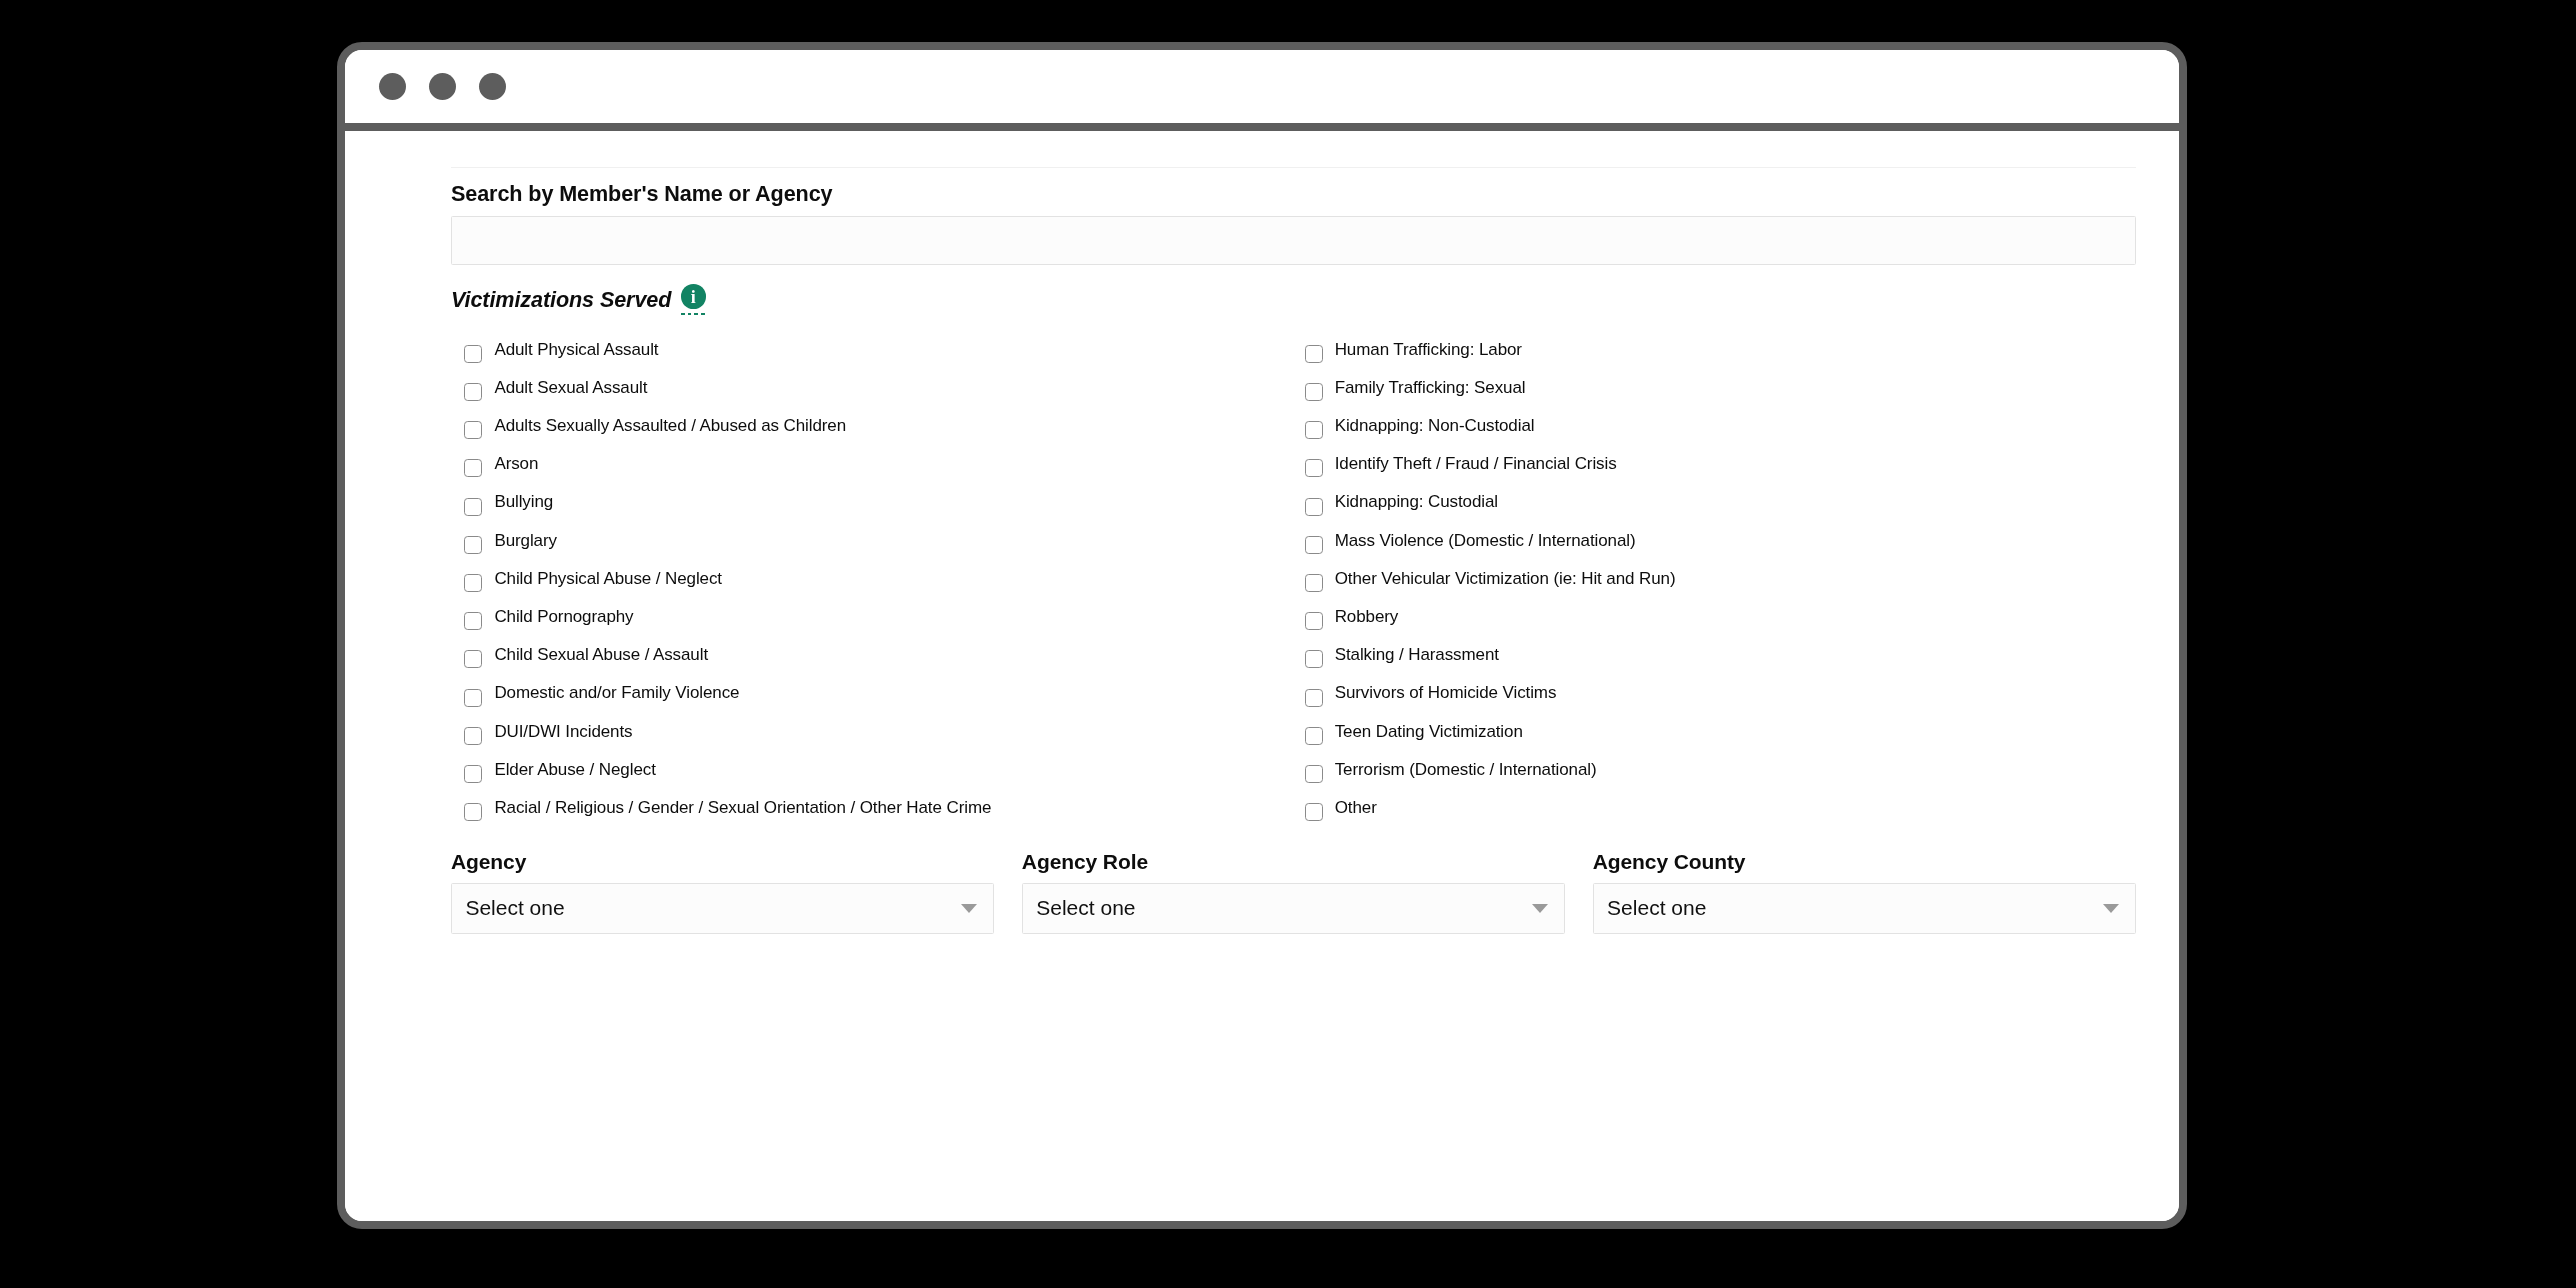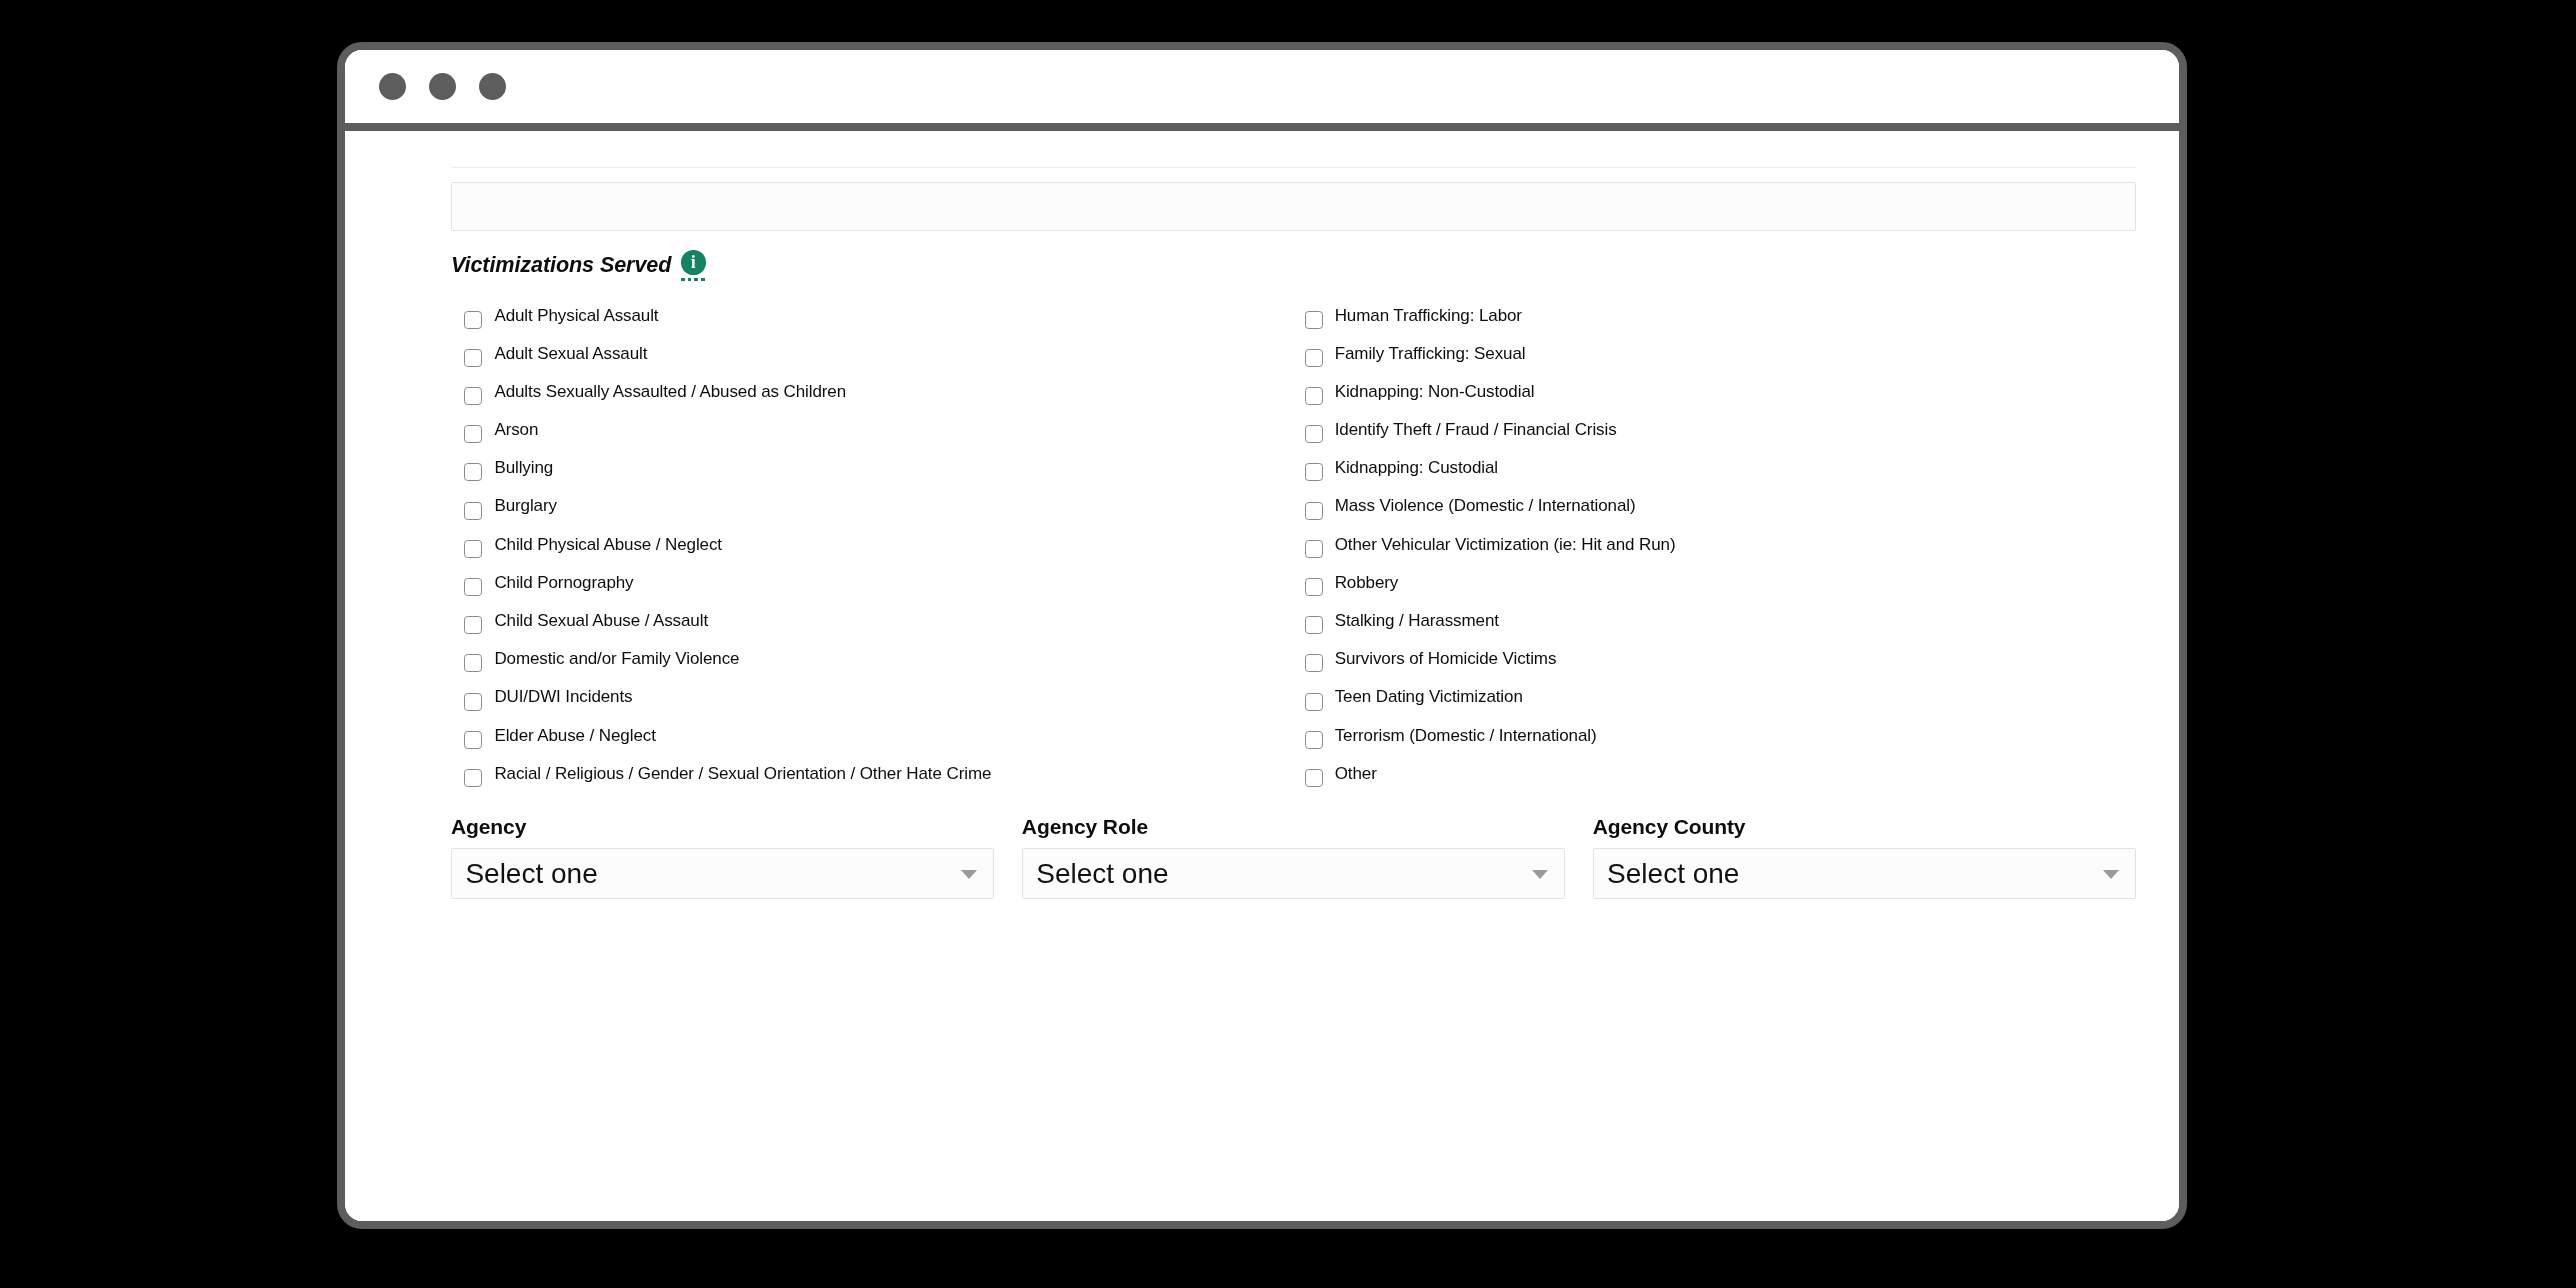--- a/index.html
+++ b/index.html
@@ -191,21 +191,21 @@
     background: #fcfcfc;
     border: 0.7px solid #e2e2e2;
     border-radius: 1.5px;
     display: flex;
     align-items: center;
     padding: 0 13.4px;
     box-sizing: border-box;
     cursor: pointer;
   }
   .select-value {
-    font-size: 28px;
+    font-size: 21px;
     color: #111111;
     font-family: "Liberation Sans", sans-serif;
   }
   .caret {
     position: absolute;
     right: 16.4px;
     top: 50%;
     margin-top: -3.7px;
     width: 0;
     height: 0;
@@ -223,20 +223,21 @@
     <span class="traffic-light"></span>
     <span class="traffic-light"></span>
     <span class="traffic-light"></span>
   </div>
 
   <div id="viewport">
     <div id="form-panel">
 
       <div class="panel-divider"></div>
 
+      <div class="field-label">Search by Member's Name or Agency</div>
       <input id="search-input" type="text" placeholder="" style="">
 
       <div id="victimizations-label-row">
         <span class="field-label" style="margin:0;font-style:italic;">Victimizations Served</span>
         <span id="info-icon-wrap">
           <span id="info-icon">i</span>
           <span id="info-underline"></span>
         </span>
       </div>
 

